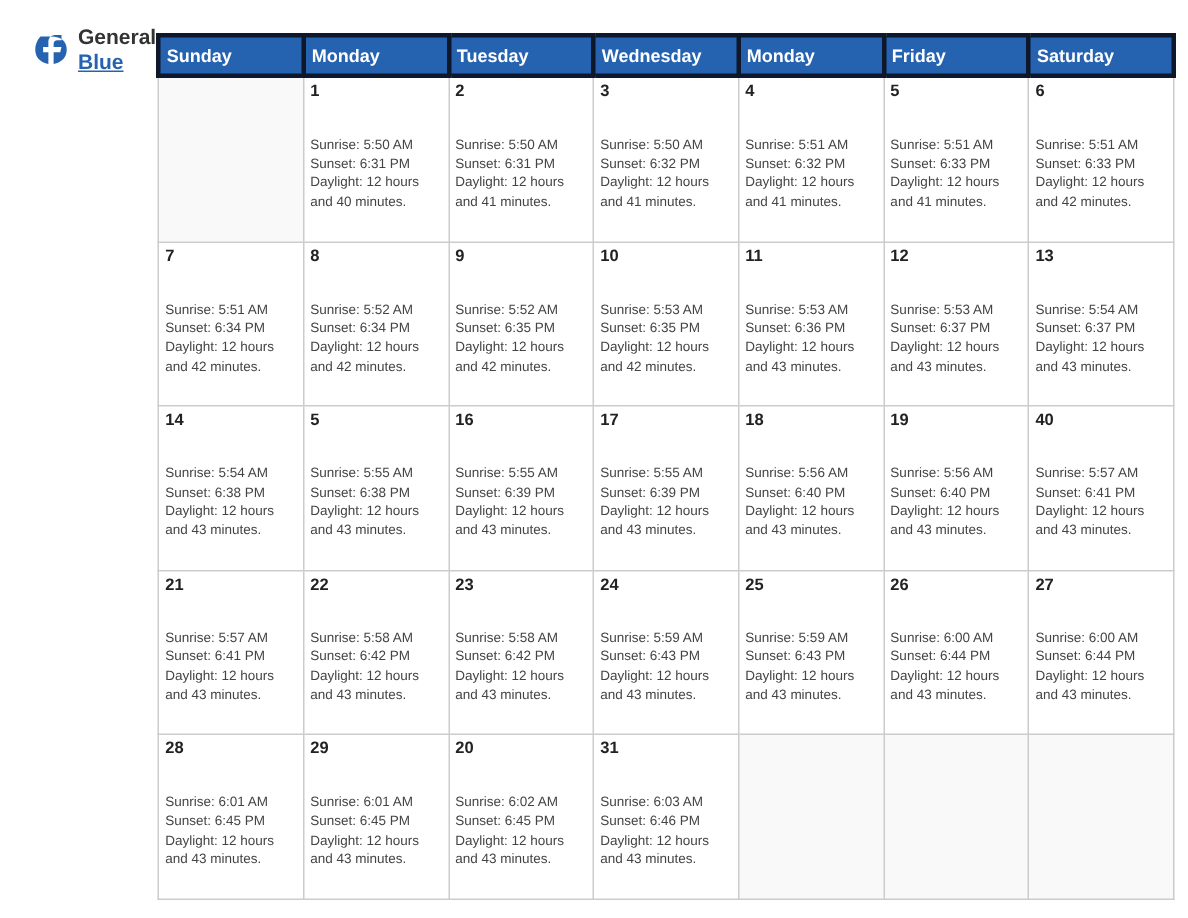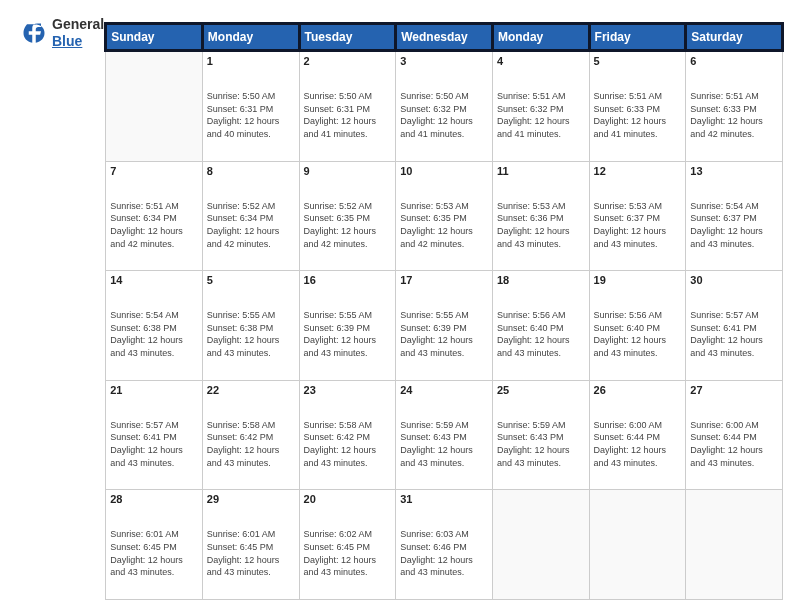--- a/index.html
+++ b/index.html
@@ -200,21 +200,21 @@
           </td>
           <td>
             <span class="day-number">18</span>
             <div class="day-info">Sunrise: 5:56 AM<br>Sunset: 6:40 PM<br>Daylight: 12 hours<br> and 43 minutes.</div>
           </td>
           <td>
             <span class="day-number">19</span>
             <div class="day-info">Sunrise: 5:56 AM<br>Sunset: 6:40 PM<br>Daylight: 12 hours<br> and 43 minutes.</div>
           </td>
           <td>
-            <span class="day-number">30</span>
+            <span class="day-number">40</span>
             <div class="day-info">Sunrise: 5:57 AM<br>Sunset: 6:41 PM<br>Daylight: 12 hours<br> and 43 minutes.</div>
           </td>
         </tr>
         <tr>
           <td>
             <span class="day-number">21</span>
             <div class="day-info">Sunrise: 5:57 AM<br>Sunset: 6:41 PM<br>Daylight: 12 hours<br> and 43 minutes.</div>
           </td>
           <td>
             <span class="day-number">22</span>

